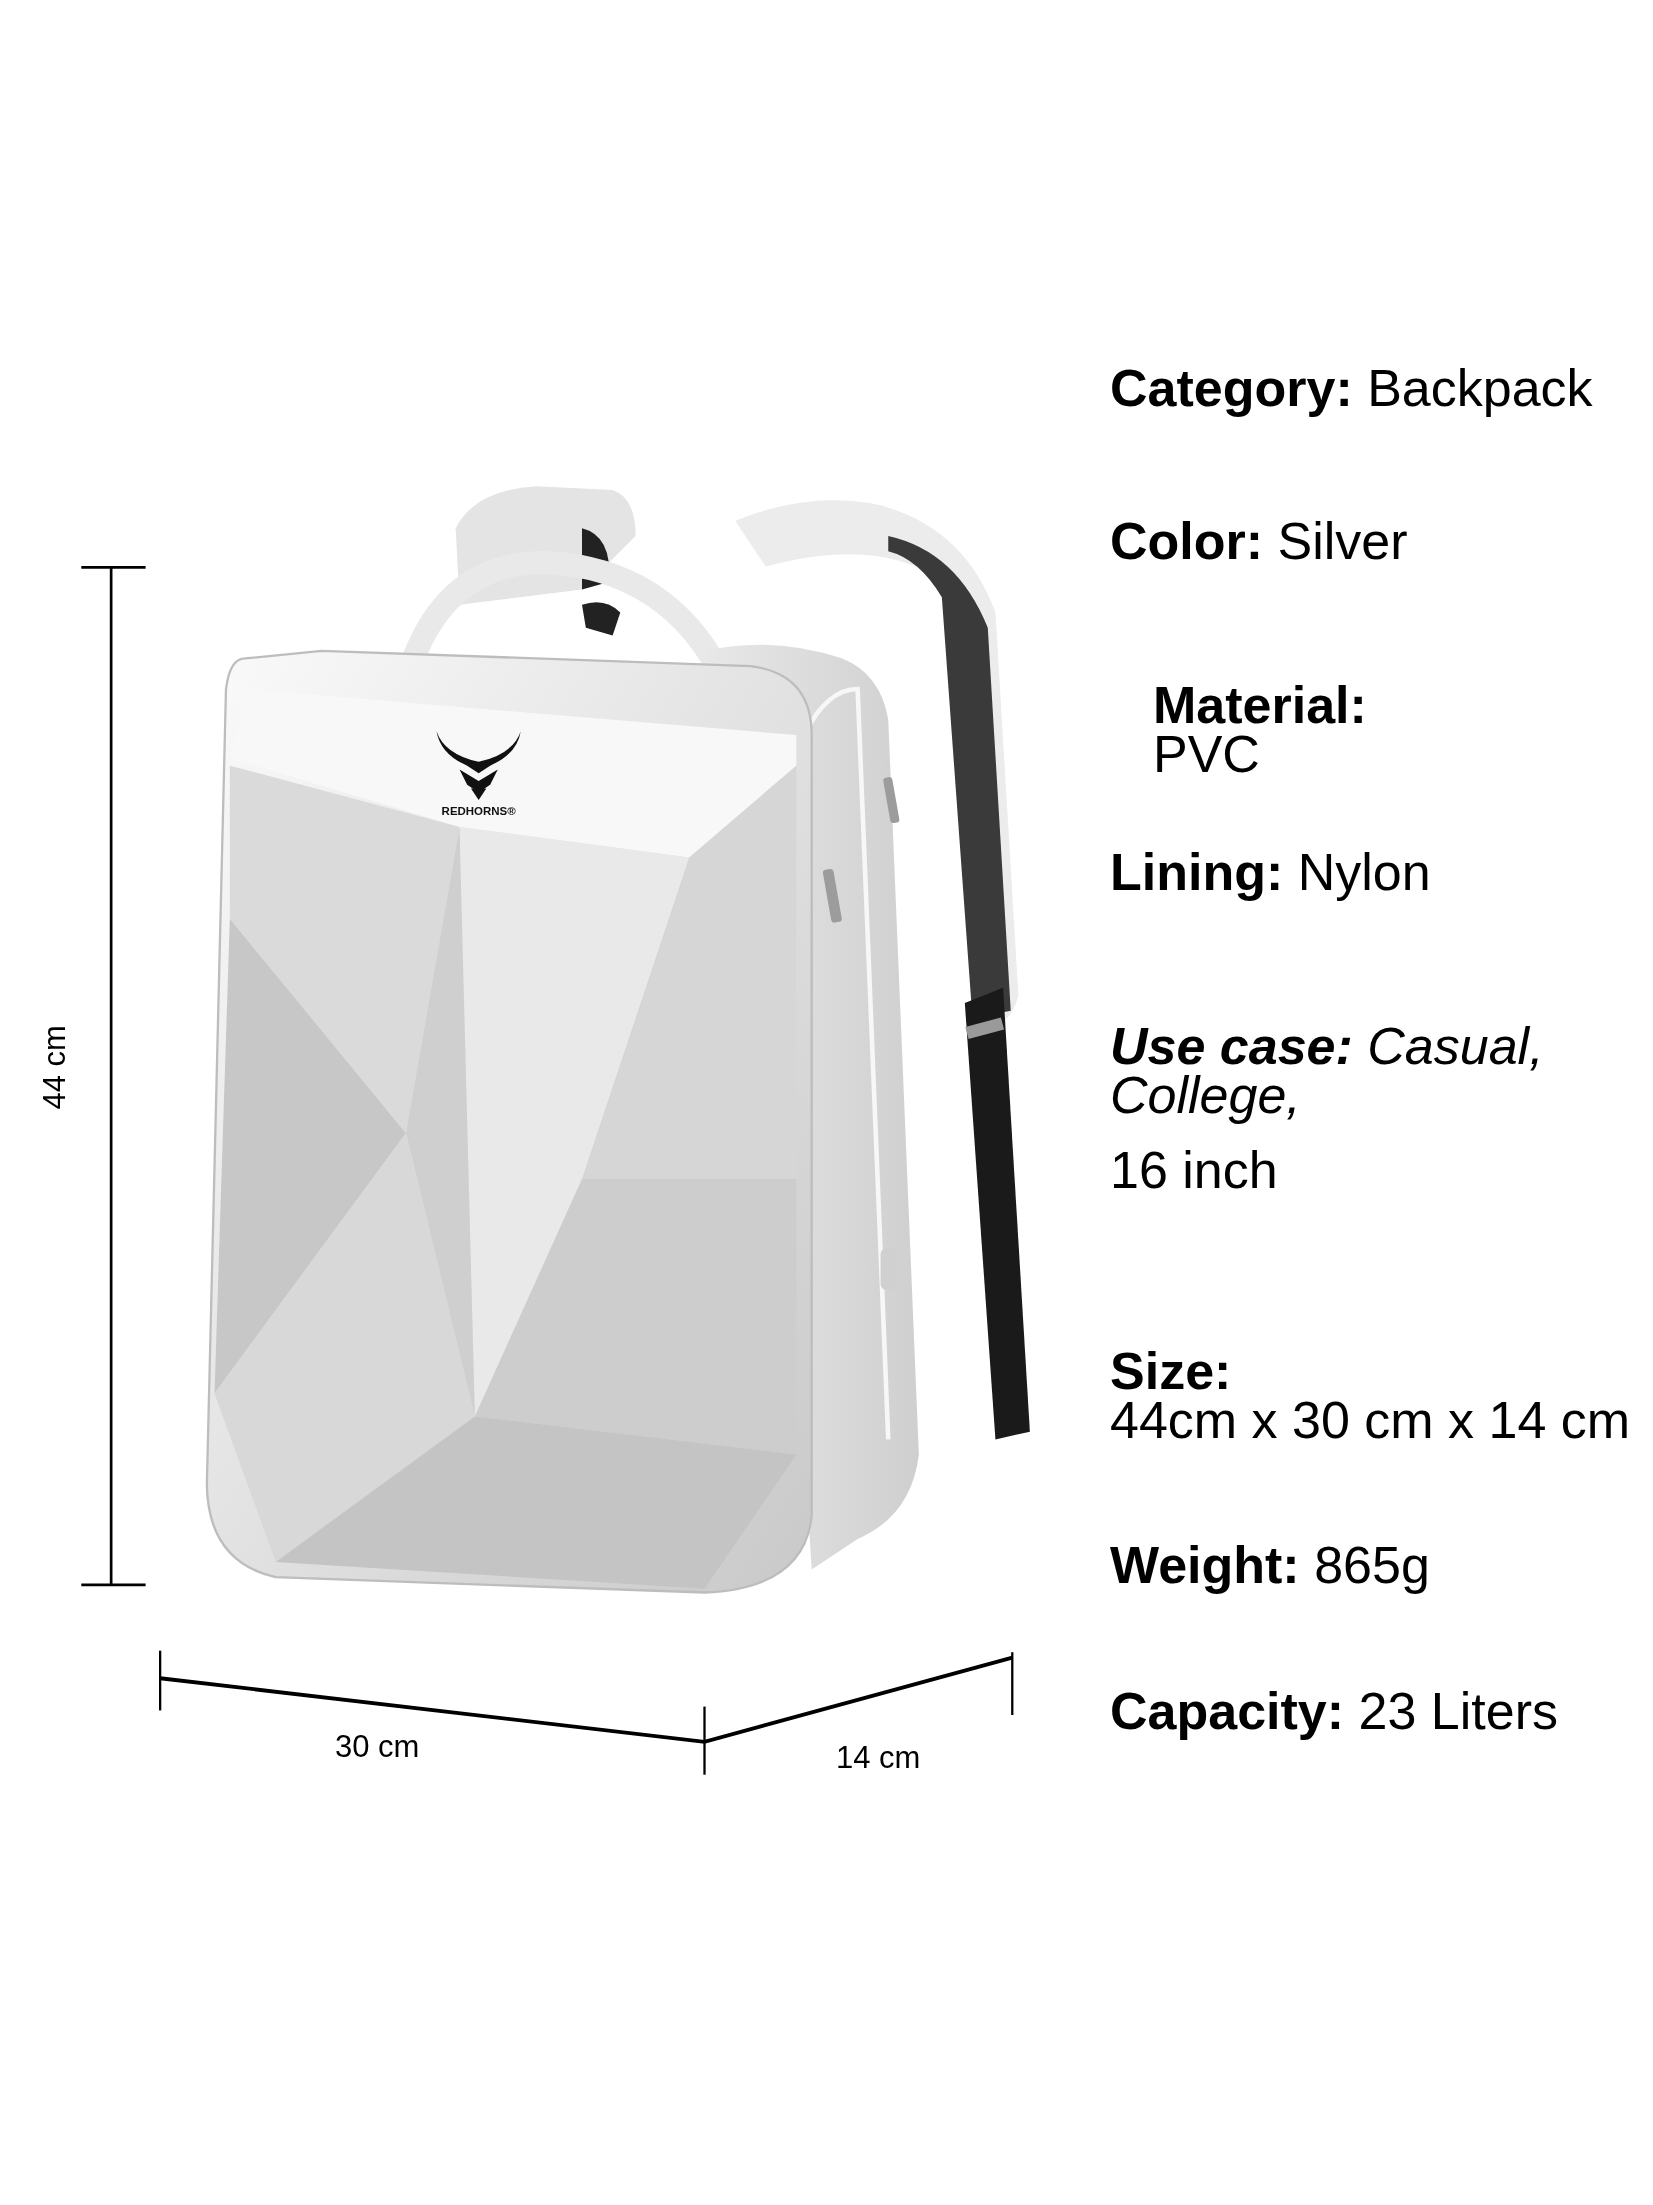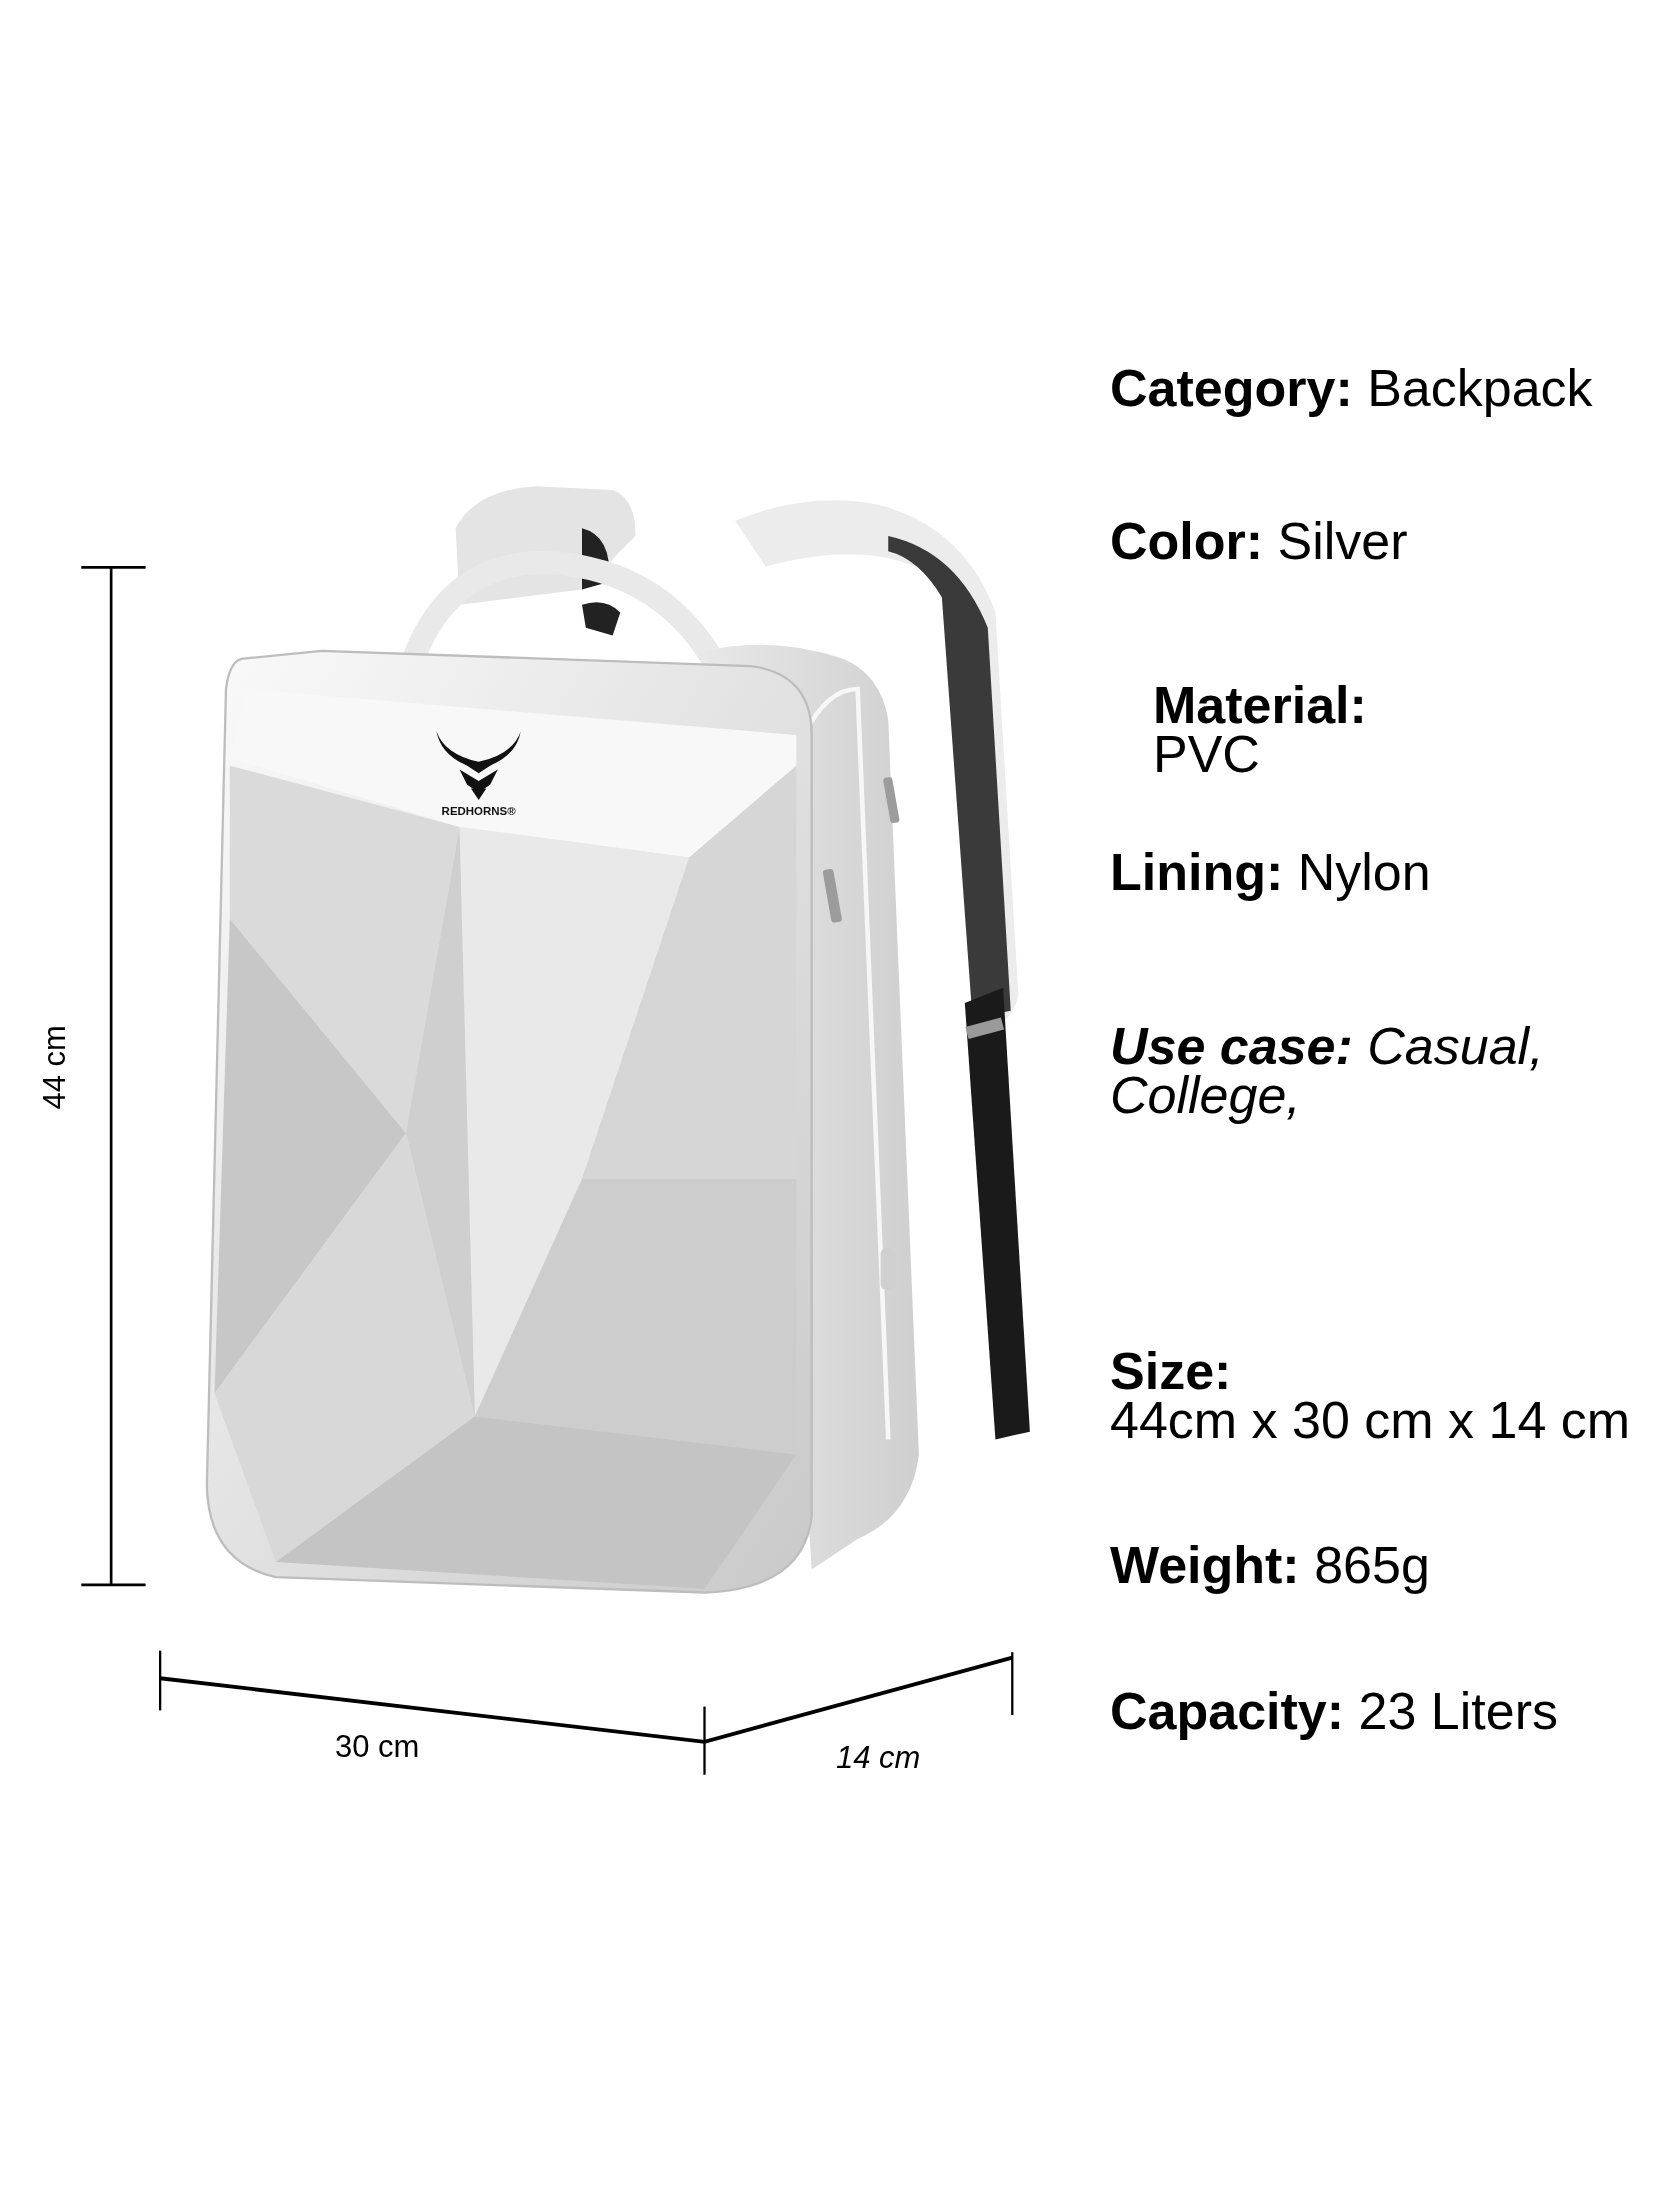--- a/index.html
+++ b/index.html
@@ -79,21 +79,21 @@
   <g stroke="#000">
     <polyline points="209,2192 920,2275 1322,2165" fill="none" stroke-width="5"></polyline>
     <line x1="209" y1="2156" x2="209" y2="2234" stroke-width="3"></line>
     <line x1="920" y1="2229" x2="920" y2="2318" stroke-width="3"></line>
     <line x1="1322" y1="2158" x2="1322" y2="2240" stroke-width="3"></line>
   </g>
 </svg>
 
 <div class="dim-label" style="left: 23px; top: 1060px; transform: rotate(-90deg); transform-origin: center; width: 63px; text-align:center;">44 cm</div>
 <div class="dim-label" style="left: 335px; top: 1729px;">30 cm</div>
-<div class="dim-label" style="left: 836px; top: 1740px; font-style: italic;">14 cm</div>
+<div class="dim-label" style="left: 836px; top: 1740px;">14 cm</div>
 
 <div class="spec" style="top: 364px;">
   <span class="lbl">Category:</span>
   <span class="val">Backpack</span>
 </div>
 <div class="spec" style="top: 517px;">
   <span class="lbl">Color:</span>
   <span class="val">Silver</span>
 </div>
 <div class="spec" style="top: 681px; margin-left: 43px;">
@@ -104,20 +104,21 @@
   <span class="lbl">Lining:</span>
   <span class="val">Nylon</span>
 </div>
 <div class="spec" style="top: 1022px; font-style: italic;">
   <div>
     <span class="lbl">Use case:</span>
     <span class="val">Casual, College,</span>
   </div>
 </div>
 <div class="spec" style="top: 1146px;">
+  <div class="val">16 inch</div>
 </div>
 <div class="spec" style="top: 1347px;">
   <div class="lbl">Size:</div>
   <div class="val">44cm x 30 cm x 14 cm</div>
 </div>
 <div class="spec" style="top: 1541px;">
   <span class="lbl">Weight:</span>
   <span class="val">865g</span>
 </div>
 <div class="spec" style="top: 1687px;">

